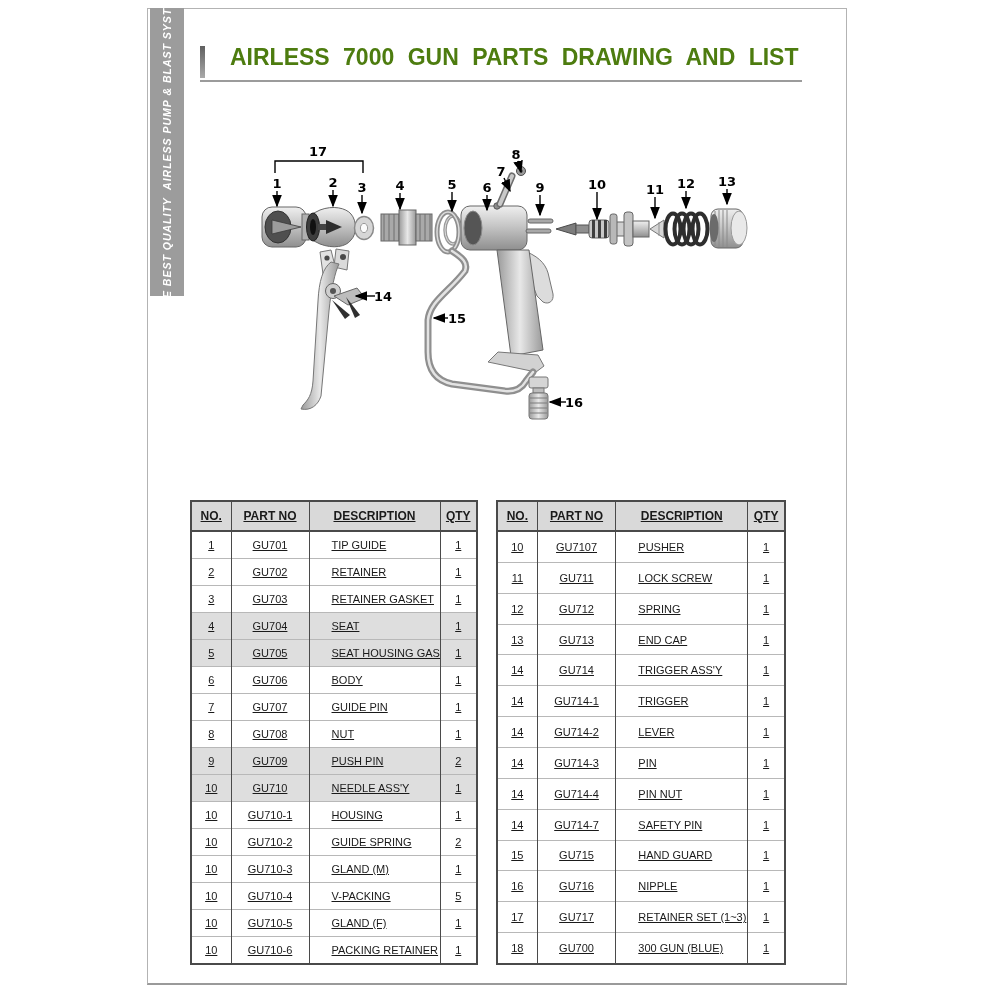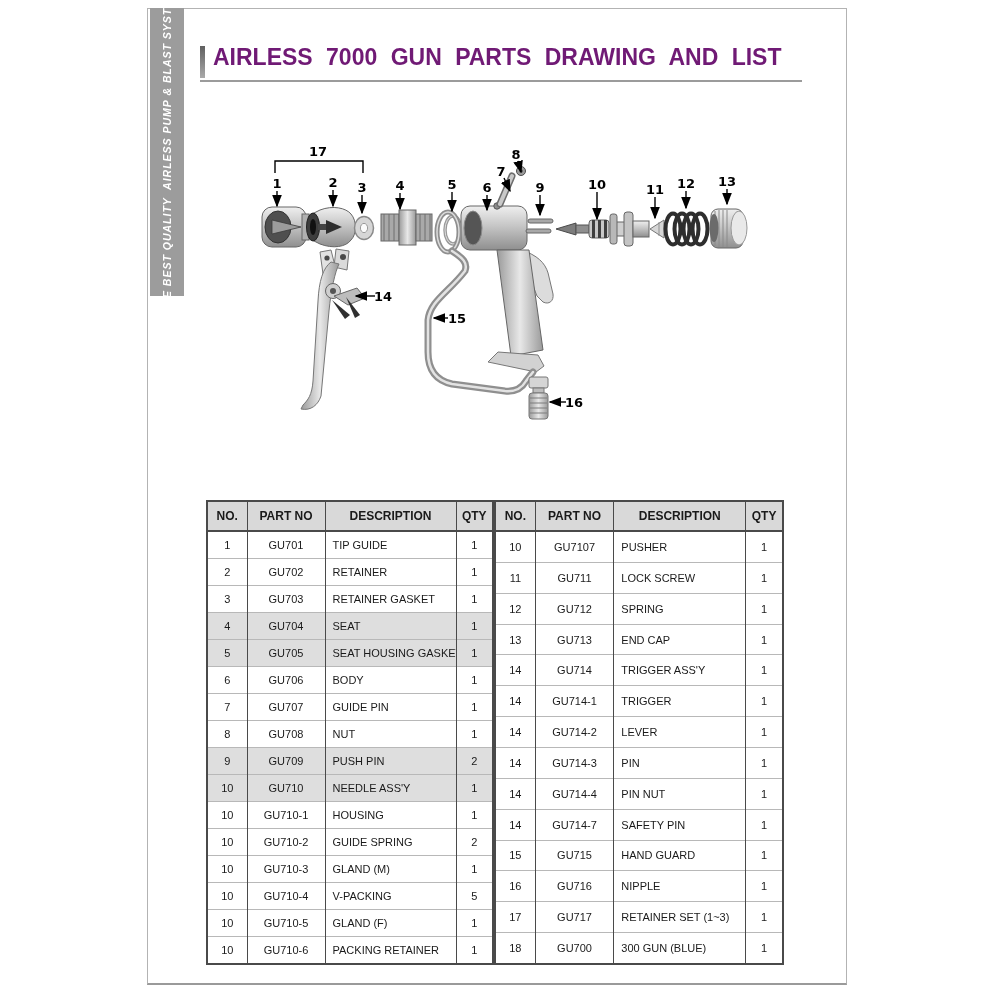--- a/index.html
+++ b/index.html
@@ -6,34 +6,34 @@
   .canvas{position:relative;width:1000px;height:1000px;background:#fff;overflow:hidden;
           font-family:"Liberation Sans",sans-serif;color:#1a1a1a;}
   .page-border{position:absolute;left:147px;top:8px;width:700px;height:977px;
                border:1px solid #b3b3b3;border-bottom:2px solid #9a9a9a;box-sizing:border-box;}
   .sidebar{position:absolute;left:150px;top:8px;width:34px;height:288px;background:#9c9c9c;
            display:flex;align-items:center;justify-content:center;}
   .sidebar span{writing-mode:vertical-rl;transform:rotate(180deg);white-space:pre;
                 color:#ffffff;font-weight:bold;font-style:italic;font-size:10.5px;letter-spacing:1px;}
   .title-bar{position:absolute;left:200px;top:46px;width:5px;height:32px;
              background:linear-gradient(#5f5f5f,#aaaaaa);}
-  .page-title{position:absolute;left:213px;top:44px;font-size:23px;font-weight:bold;
-              letter-spacing:0px;word-spacing:7px;color:#701a75;white-space:nowrap;}
+  .page-title{position:absolute;left:230px;top:44px;font-size:23px;font-weight:bold;
+              letter-spacing:0px;word-spacing:7px;color:#4d7c0f;white-space:nowrap;}
   .title-underline{position:absolute;left:200px;top:80px;width:602px;height:2px;background:#9b9b9b;}
   svg.diagram{position:absolute;left:0;top:0;width:1000px;height:1000px;}
   .callout{position:absolute;transform:translate(-50%,-50%);font-family:"DejaVu Sans",sans-serif;
            font-weight:bold;font-size:13px;color:#000;}
-  .tables{position:absolute;left:206px;top:500px;width:600px;display:flex;}
+  .tables{position:absolute;left:190px;top:500px;width:600px;display:flex;gap:18px;text-decoration:underline;}
   table.parts{border-collapse:collapse;border:2px solid #4a4a4a;table-layout:fixed;
               font-size:11px;background:#fff;}
   table.parts th{background:#d9d9d9;font-size:12px;font-weight:bold;height:28px;
                  border-left:1px solid #4a4a4a;border-bottom:2px solid #4a4a4a;padding:0 2px;}
   table.parts td{height:26px;border-left:1px solid #4a4a4a;border-top:1px solid #b8b8b8;
                  text-align:center;padding:0 2px;white-space:nowrap;overflow:hidden;}
-  table.parts td.desc{text-align:left;padding-left:7px;}
+  table.parts td.desc{text-align:left;padding-left:22px;}
   table.parts tr.shaded td{background:#dedede;}
   .t-left{width:288px;} .t-right{width:290px;}
   .col-no{width:40px;} .col-part{width:78px;} .col-desc{width:131px;} .col-qty{width:37px;}
 </style>
 </head>
 <body>
 
 <div class="canvas">
 
   <div class="page-border"></div>

